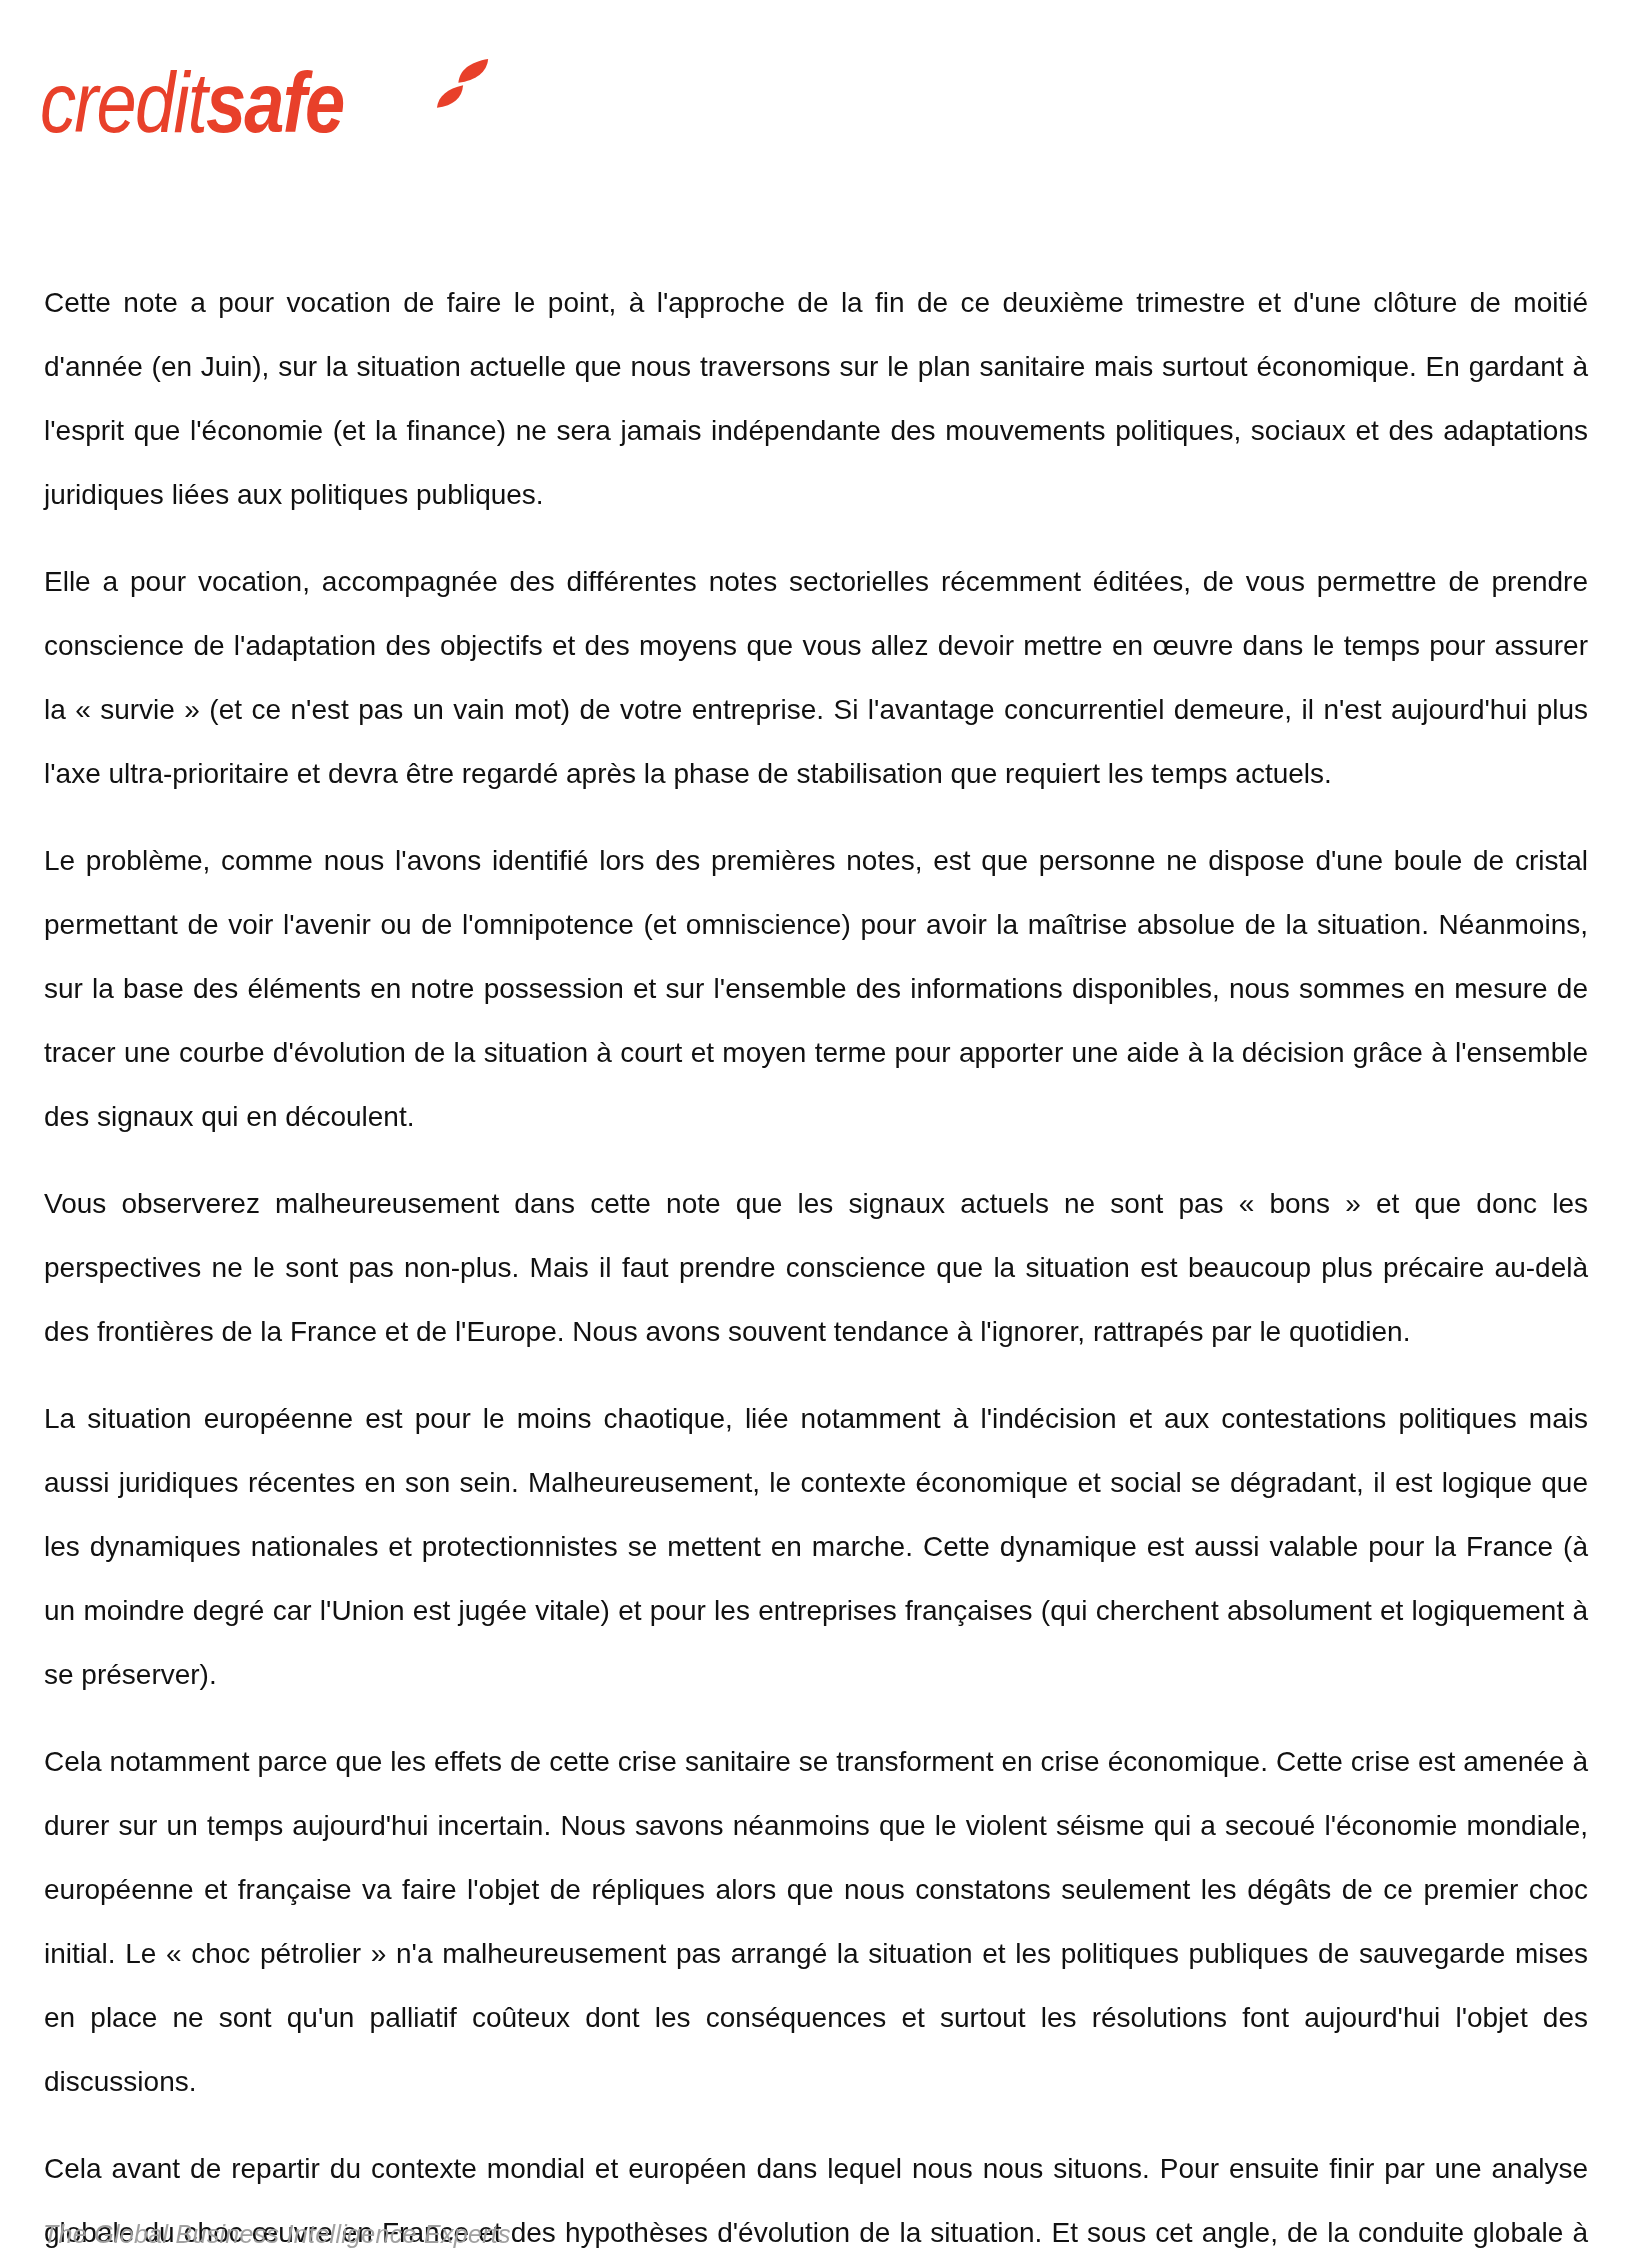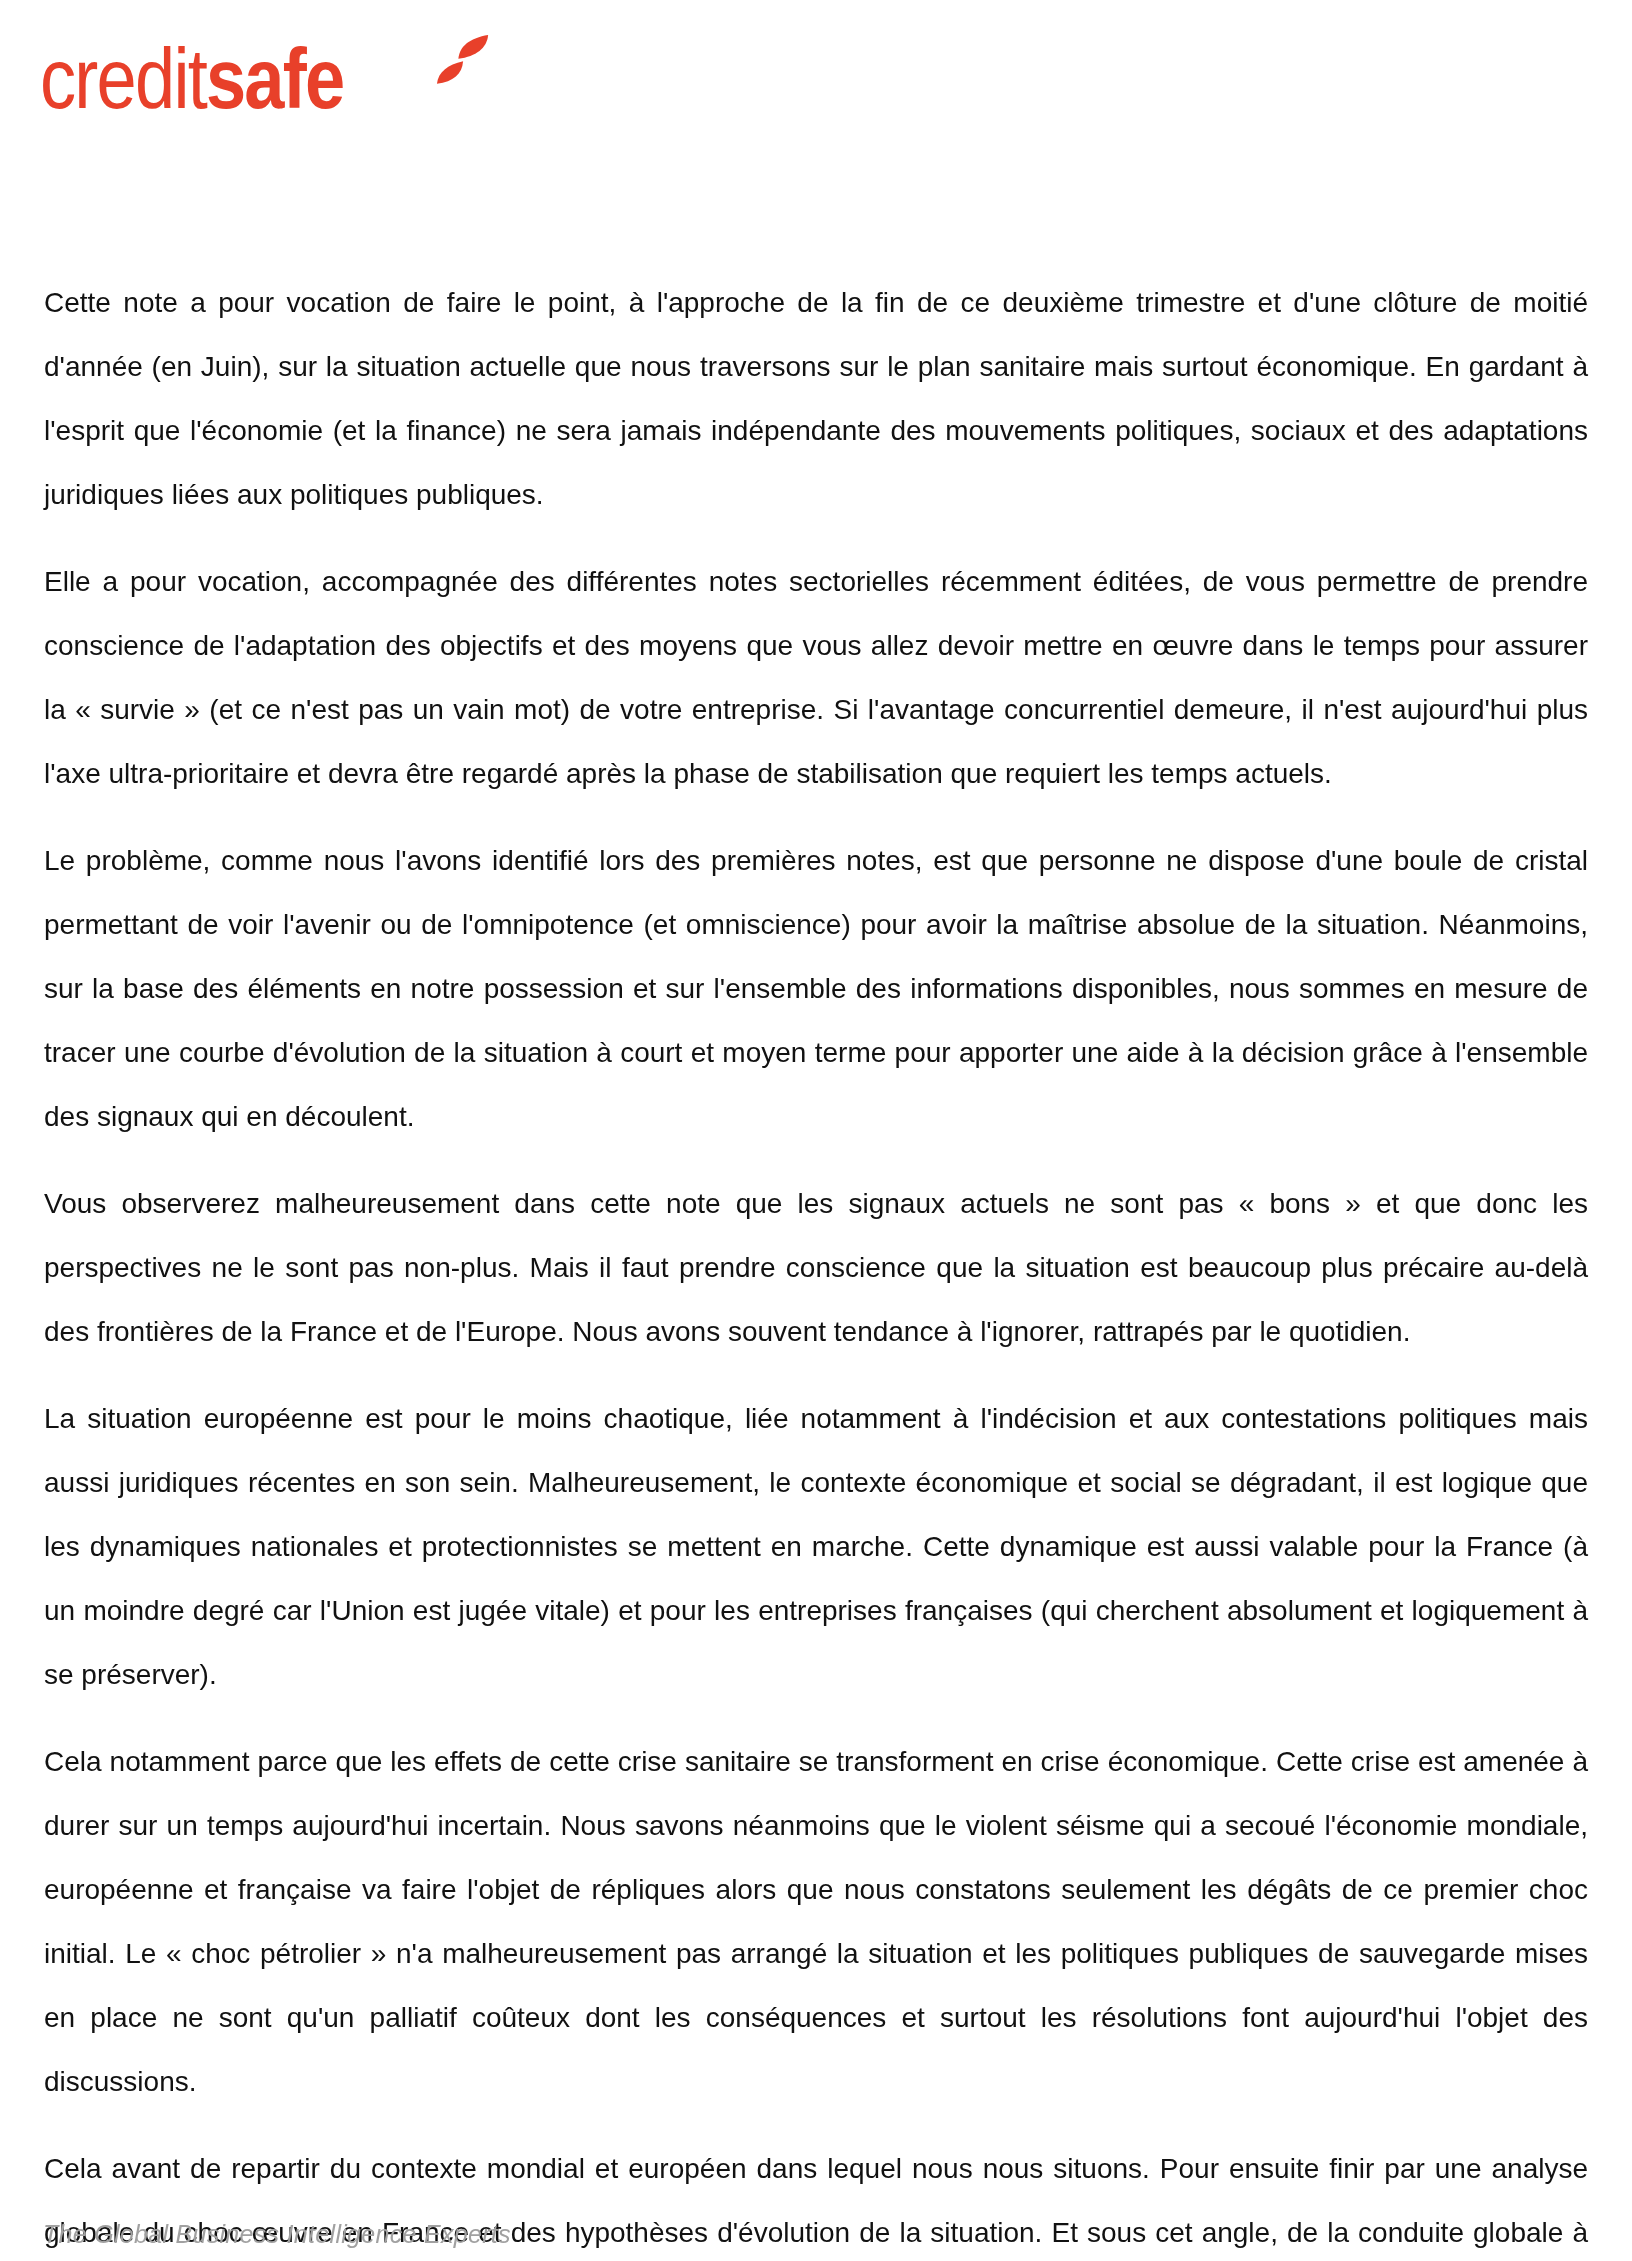--- a/index.html
+++ b/index.html
@@ -16,24 +16,25 @@
   body {
     width: 1632px;
     height: 2261px;
     position: relative;
     background: var(--background);
     font-family: "Liberation Sans", "DejaVu Sans", sans-serif;
     overflow: hidden;
   }
   .logo-row {
     position: absolute;
-    top: 36px;
+    top: 60px;
     left: 40px;
     height: 97px;
     color: var(--brand-red);
+    font-style: italic;
   }
   .logo-text {
     font-size: 85px;
     line-height: 1;
     letter-spacing: -2.1px;
     transform: scaleX(0.85);
     transform-origin: 0 0;
     white-space: nowrap;
   }
   .logo-text .light { font-weight: 400; }

